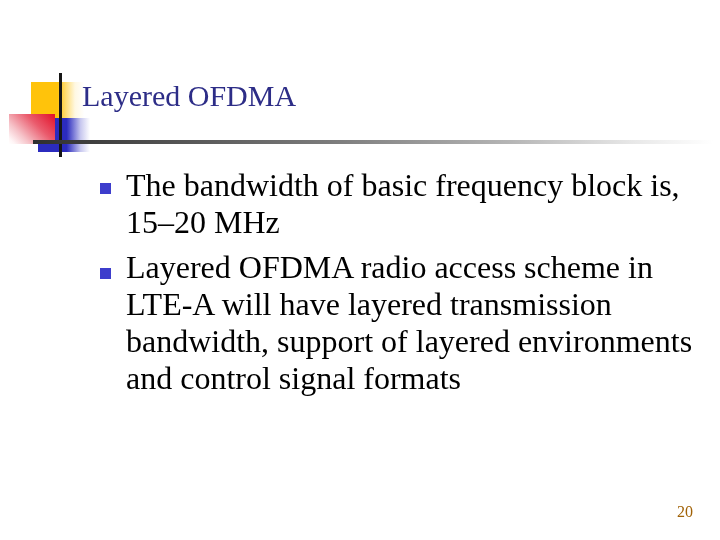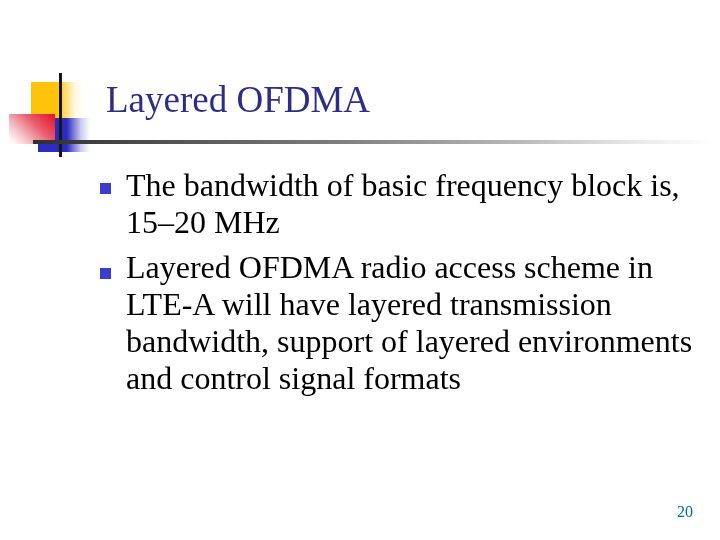--- a/index.html
+++ b/index.html
@@ -46,22 +46,22 @@
   .h-rule {
     position: absolute; left: 33px; top: 140px;
     width: 680px; height: 4px;
     background: linear-gradient(90deg,
       var(--rule-dark, #2F2F2F) 0%, #4a4a4a 15%,
       #7e7e7e 45%, #b5b5b5 70%, #e7e7e7 88%, #ffffff 100%);
   }
 
   
   .title {
-    position: absolute; left: 106px; top: 79px;
-    font-size: 37px; line-height: 1.15;
+    position: absolute; left: 82px; top: 79px;
+    font-size: 30px; line-height: 1.15;
     color: var(--title-text, #2D2D87);
     white-space: nowrap; z-index: 3;
   }
 
   
   .bullet-item { position: absolute; }
   .bullet-marker {
     position: absolute; width: 11px; height: 11px;
     background: var(--bullet-marker, #3D3DCC);
   }
@@ -73,21 +73,21 @@
   }
   .b1 .bullet-marker { left: 100px; top: 183px; }
   .b1 .bullet-text   { top: 167px; }
   .b2 .bullet-marker { left: 100px; top: 268px; }
   .b2 .bullet-text   { top: 249px; }
 
   
   .page-number {
     position: absolute; left: 670px; top: 503px;
     width: 30px; text-align: center;
-    font-size: 16px; color: #0369a1;
+    font-size: 16px; color: #a16207;
   }
 </style>
 </head>
 <body>
 
 <div class="slide">
 
   <div class="decor">
     <div class="sq sq-yellow"></div>
     <div class="sq sq-blue"></div>

